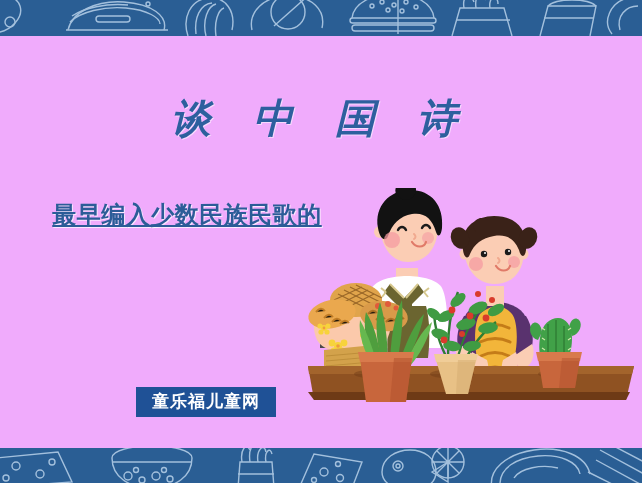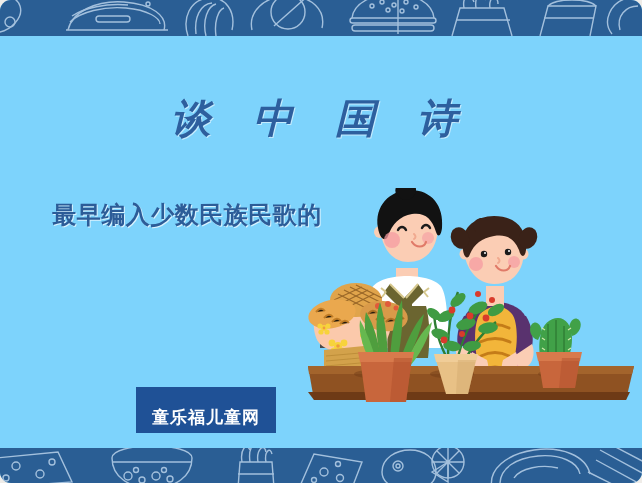--- a/index.html
+++ b/index.html
@@ -5,23 +5,22 @@
   html,body{margin:0;padding:0;}
   body{
     width:642px;height:483px;
     background:#efece8;
     font-family:"DejaVu Sans","Liberation Sans",sans-serif;
     overflow:hidden;
   }
   .slide{
     position:relative;
     width:642px;height:483px;
-    background:#7dd3fc;
+    background:#f0abfc;
     overflow:hidden;
-    border-radius:11px;
   }
 
   
   .band{
     position:absolute;left:0;width:642px;
     background:#2a5e94;
     overflow:hidden;
   }
   .band-top{top:0;height:36px;}
   .band-bottom{bottom:0;height:35px;}
@@ -46,28 +45,28 @@
     position:absolute;
     left:22px;top:198px;width:330px;
     text-align:center;
     font-size:24px;
     font-weight:bold;
     color:#2c5c98;
     line-height:1.45;
     letter-spacing:.5px;
     text-shadow:1px 1px 0 rgba(255,255,255,.7);
   }
-  .subtitle .ln{display:block;}
+  .subtitle .ln{display:block;text-decoration:underline;}
   .subtitle .ln2{letter-spacing:1px;}
 
   
   .badge{
     position:absolute;
     left:136px;top:387px;
-    padding:22px 16px 7px;
+    padding:6px 16px 7px;
     background:#1f5196;
     color:#ffffff;
     font-size:17px;
     font-weight:bold;
     letter-spacing:1px;
     line-height:1;
   }
 
   
   .illus{

